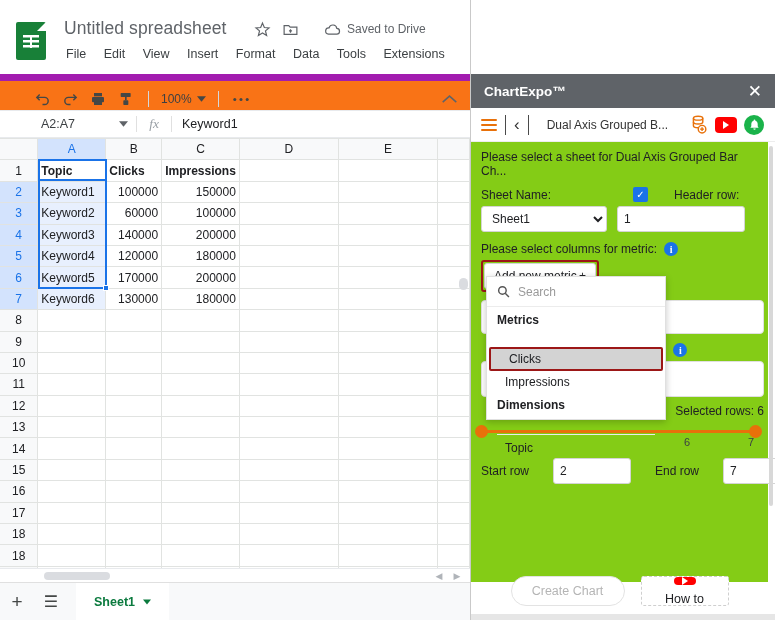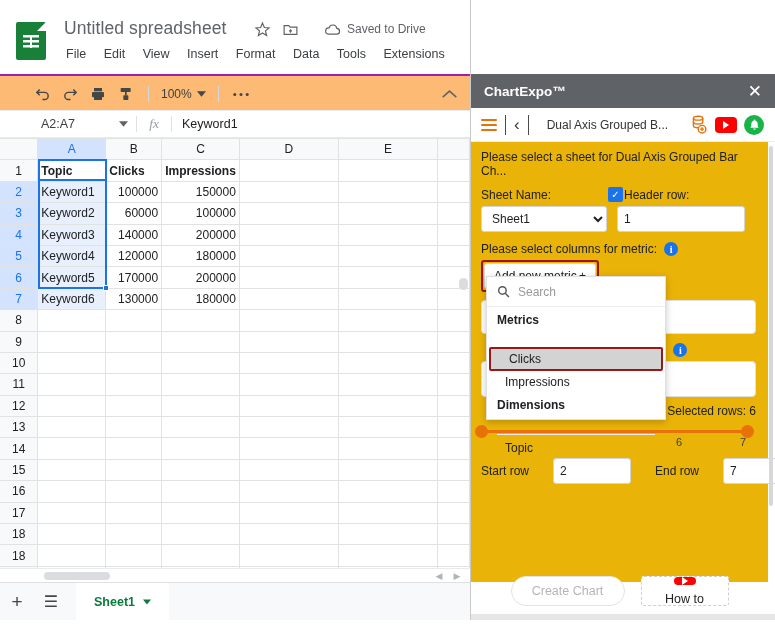--- a/index.html
+++ b/index.html
@@ -45,21 +45,21 @@
   }
   .gs-menu {
     position: absolute; left: 66px; top: 47px; display: flex; gap: 17.5px;
     font-size: 12.5px; color: #3c4043;
   }
   .gs-menu span { cursor: default; }
 
   
   .gs-toolbar {
     position: absolute; left: 0; top: 74px; width: 470px; height: 36px;
-    background: #fdba74; border-top: 2px solid #a21caf;
+    background: #f97316; border-top: 7px solid #a21caf;
   }
   .tb-items { position: absolute; left: 28px; top: 6px; display: flex; align-items: center; gap: 0px; }
   .tb-btn { width: 28px; height: 24px; display:flex; align-items:center; justify-content:center; color:#444746; }
   .tb-sep { width: 1px; height: 16px; background: #d5d7da; margin: 0 8px; }
   .tb-zoom { display:flex; align-items:center; gap:5px; font-size:12px; color:#3c4043; padding: 0 4px; }
   .gs-collapse { position: absolute; right: 12px; top: 10px; color:#5f6368; }
 
   
   .gs-formula {
     position: absolute; left: 0; top: 110px; width: 470px; height: 28px;
@@ -150,23 +150,23 @@
   .hamb i { display:block; height:2px; background:#e8710a; border-radius:1px; }
   .vbar { width:1px; height:20px; background:#4a4a4a; margin: 0 8px; }
   .chev-left { font-size:17px; color:#333; line-height:1; }
   .pn-chartname { font-size:12px; color:#333; margin-left: 10px; }
   .pn-icons { position:absolute; right: 12px; top: 7px; display:flex; align-items:center; gap:7px;}
   .ic-db { width:18px; height:20px; position:relative; }
   .ic-yt { width:22px; height:16px; background:#f00; border-radius:4px; display:flex; align-items:center; justify-content:center;}
   .ic-yt::after { content:""; border-style:solid; border-width:4px 0 4px 6px; border-color: transparent transparent transparent #fff; }
   .ic-bell { width:20px; height:20px; border-radius:50%; background:#1ab34a; display:flex; align-items:center; justify-content:center;}
 
-  .pn-body { position:absolute; left:0; top:142px; width:297px; height:440px; background:#eab308; padding: 8px 12px 0 10px;}
+  .pn-body { position:absolute; left:0; top:142px; width:297px; height:440px; background:#84cc16; padding: 8px 4px 0 10px;}
   .pn-line { font-size:12px; color:#202124; margin-bottom: 9px; }
-  .pn-row { display:flex; align-items:center; gap:1px; margin-bottom:4px;}
+  .pn-row { display:flex; align-items:center; gap:26px; margin-bottom:4px;}
   .lbl { font-size:12px; color:#202124; }
   .chk {
     width:15px; height:15px; background:#1a73e8; border-radius:2px;
     display:flex; align-items:center; justify-content:center; color:#fff; font-size:10px;
   }
   .row2 { display:flex; gap:10px; margin-bottom:10px; }
   select.sheetsel, input.txt {
     height:26px; font-size:12px; color:#202124; border:1px solid #d4d4d4;
     border-radius:3px; padding: 0 6px; background:#fff; font-family:"Liberation Sans", sans-serif;
   }

